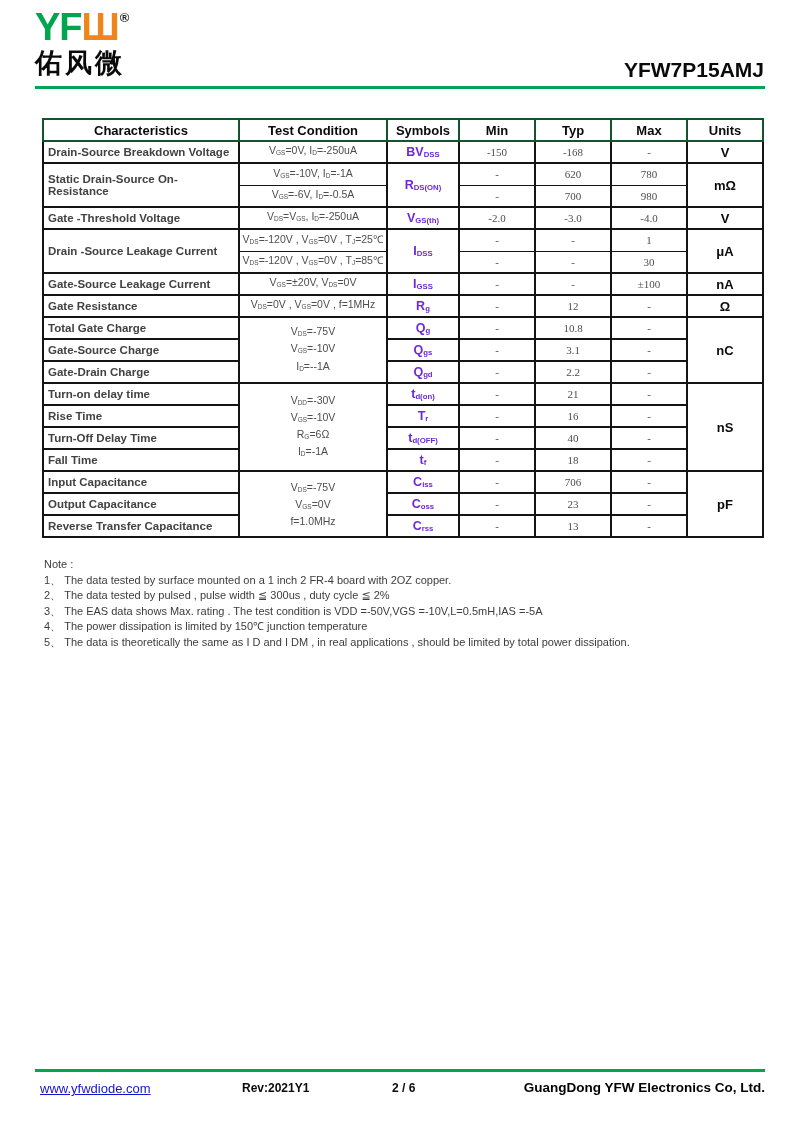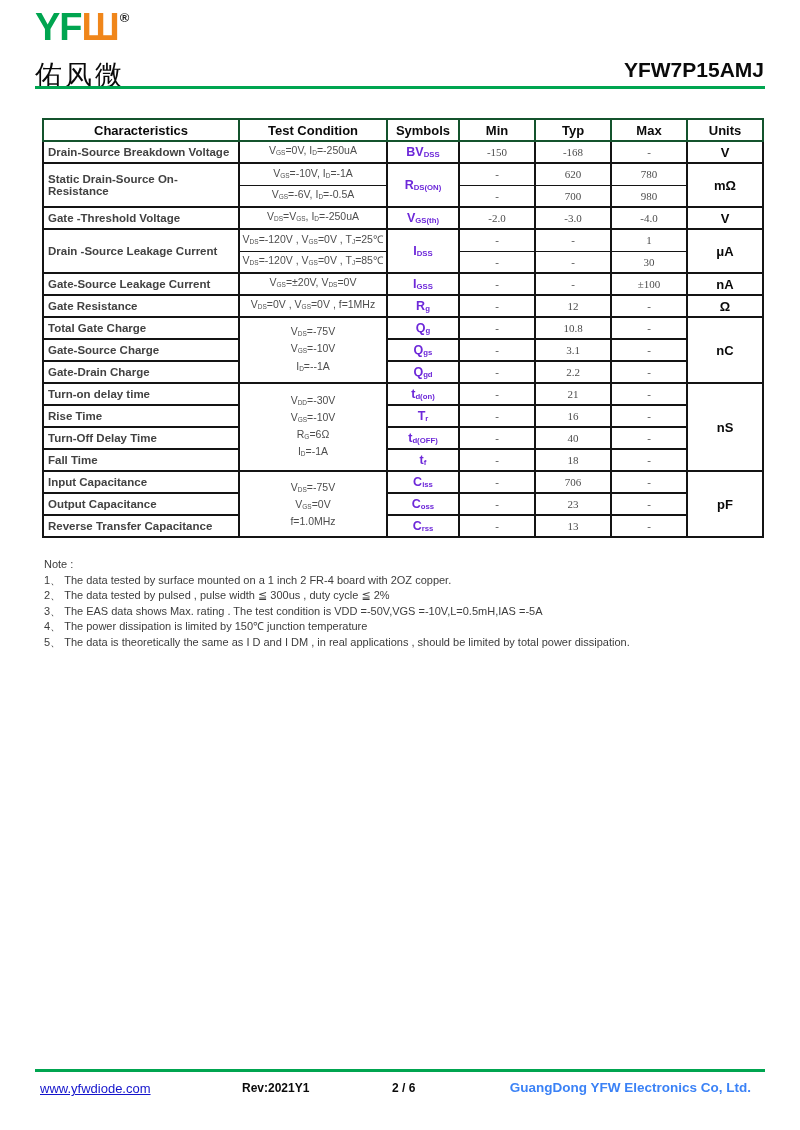--- a/index.html
+++ b/index.html
@@ -7,21 +7,21 @@
   .page {
     position:relative; width:800px; height:1130px; background:#ffffff;
     margin:0 auto; overflow:hidden; color:#222;
   }
   
   .logo { position:absolute; left:35px; top:8px; line-height:1; }
   .logo-latin { font-size:38px; font-weight:bold; letter-spacing:-1px; }
   .logo-yf { color:#00A550; }
   .logo-mark { color:#F0861A; }
   .logo-reg { font-size:13px; font-weight:bold; color:#222; vertical-align:18px; margin-left:1px; }
-  .logo-cn { font-size:27px; font-weight:normal; color:#0a0a0a; letter-spacing:3px; margin-top:16px; }
+  .logo-cn { font-size:27px; font-weight:bold; color:#0a0a0a; letter-spacing:3px; margin-top:4px; }
   .part-number { position:absolute; right:36px; top:58px; font-size:21px; font-weight:bold; color:#0a0a0a; }
   .green-rule { position:absolute; left:35px; width:730px; height:3px; background:#00A550; }
   .rule-top { top:86px; }
   .rule-bottom { top:1069px; }
   .section-title { position:absolute; left:42px; top:93px; font-size:15px; font-weight:bold; color:#00A550; }
   
   .table-wrap { position:absolute; left:42px; top:118px; }
   table { border-collapse:collapse; table-layout:fixed; width:720px; border:2px solid #141414; }
   th {
     border:2px solid #14532d; height:22px; font-size:13px; font-weight:bold; color:#0a0a0a;
@@ -36,21 +36,21 @@
   td.val  { font-size:11px; color:#4d4d4d; text-align:center;font-family:Liberation Serif, serif; }
   td.unit { font-size:13px; font-weight:bold; color:#0a0a0a; text-align:center; }
   sub { font-size:0.62em; vertical-align:-0.18em; letter-spacing:0; }
   
   .notes { position:absolute; left:44px; top:557px; width:716px; font-size:11px; color:#3c3c3c; line-height:15.5px; }
   
   .footer-link { position:absolute; left:40px; top:1081px; font-size:13px; font-weight:normal;
                  color:#1414CC; text-decoration:underline; }
   .footer-rev  { position:absolute; left:224px; top:1081px; font-size:12px; font-weight:bold; color:#0a0a0a;margin-left:18px; }
   .footer-page { position:absolute; left:392px; top:1081px; font-size:12px; font-weight:bold; color:#0a0a0a; }
-  .footer-co   { position:absolute; right:49px; top:1080px; font-size:13.5px; font-weight:bold; color:#3b82f6; }
+  .footer-co   { position:absolute; right:35px; top:1080px; font-size:13.5px; font-weight:bold; color:#000000; }
 </style>
 </head>
 <body>
 
 <div class="page">
 
   <div class="logo">
     <div class="logo-latin"><span class="logo-yf">YF</span><span class="logo-mark">Ш</span><span class="logo-reg">®</span></div>
     <div class="logo-cn">佑风微</div>
   </div>

